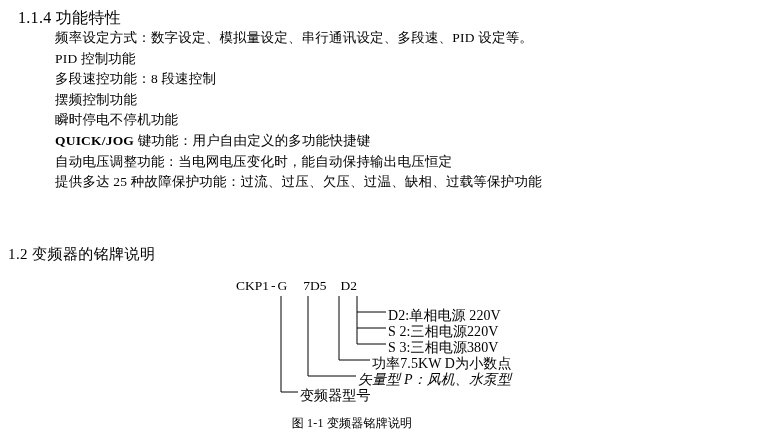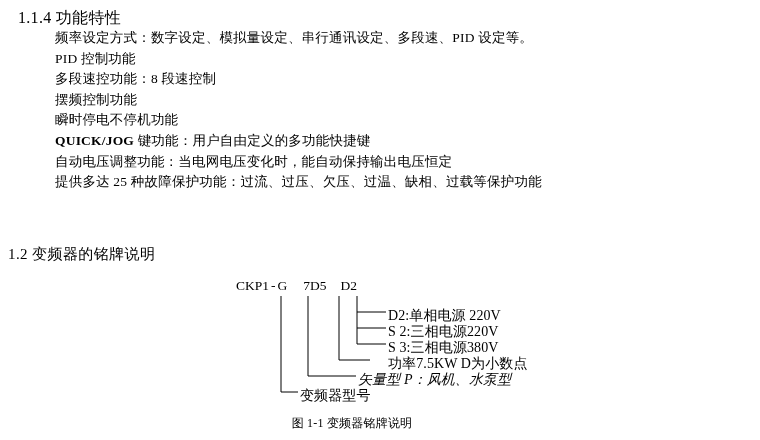--- a/index.html
+++ b/index.html
@@ -83,21 +83,21 @@
 
   .legend {
     position: absolute;
     font-size: 14px;
     white-space: nowrap;
     letter-spacing: 0.1px;
   }
   .leg1 { left: 388px; top: 29px; }
   .leg2 { left: 388px; top: 45px; }
   .leg3 { left: 388px; top: 61px; }
-  .leg4 { left: 372px; top: 77px; margin-left: 16px; }
+  .leg4 { left: 372px; top: 77px; }
   .leg5 { left: 358px; top: 93px; font-style: italic; }
   .leg6 { left: 300px; top: 109px; }
 
   svg.leader-lines {
     position: absolute;
     left: 0;
     top: 0;
     width: 760px;
     height: 150px;
   }

